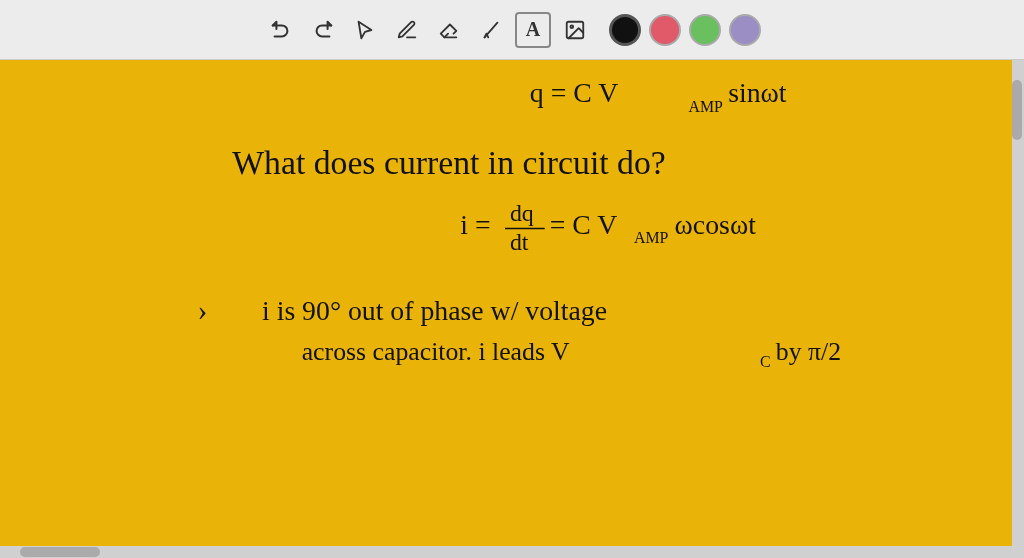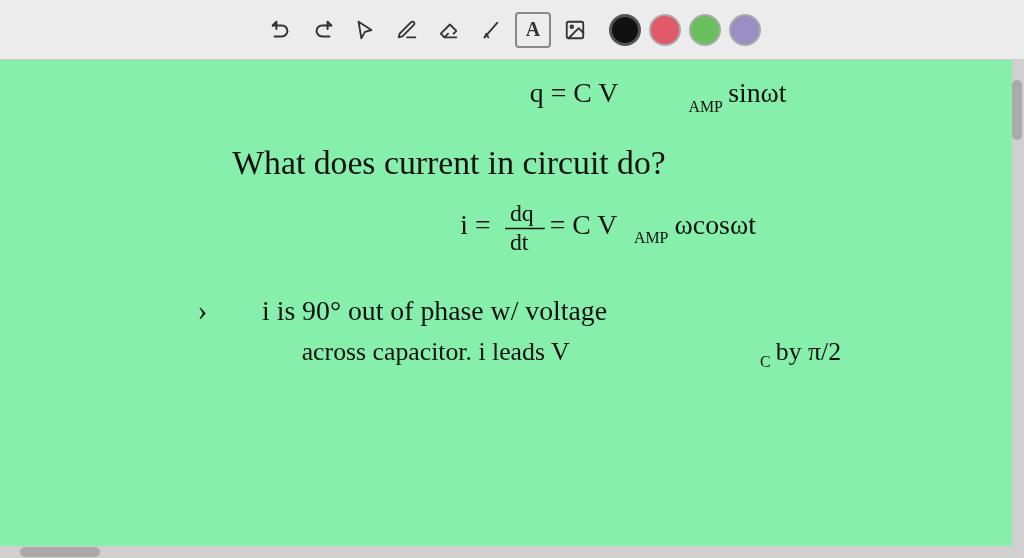--- a/index.html
+++ b/index.html
@@ -59,21 +59,21 @@
       border: 2px solid #aaa;
       cursor: pointer;
     }
 
     .color-btn.selected {
       border: 3px solid #555;
     }
 
     .canvas-area {
       flex: 1;
-      background: #86efac;
+      background: #eab308;
       position: relative;
       overflow: hidden;
       margin: 0;
     }
 
     .canvas-content {
       position: absolute;
       top: 0;
       left: 0;
       width: 100%;

